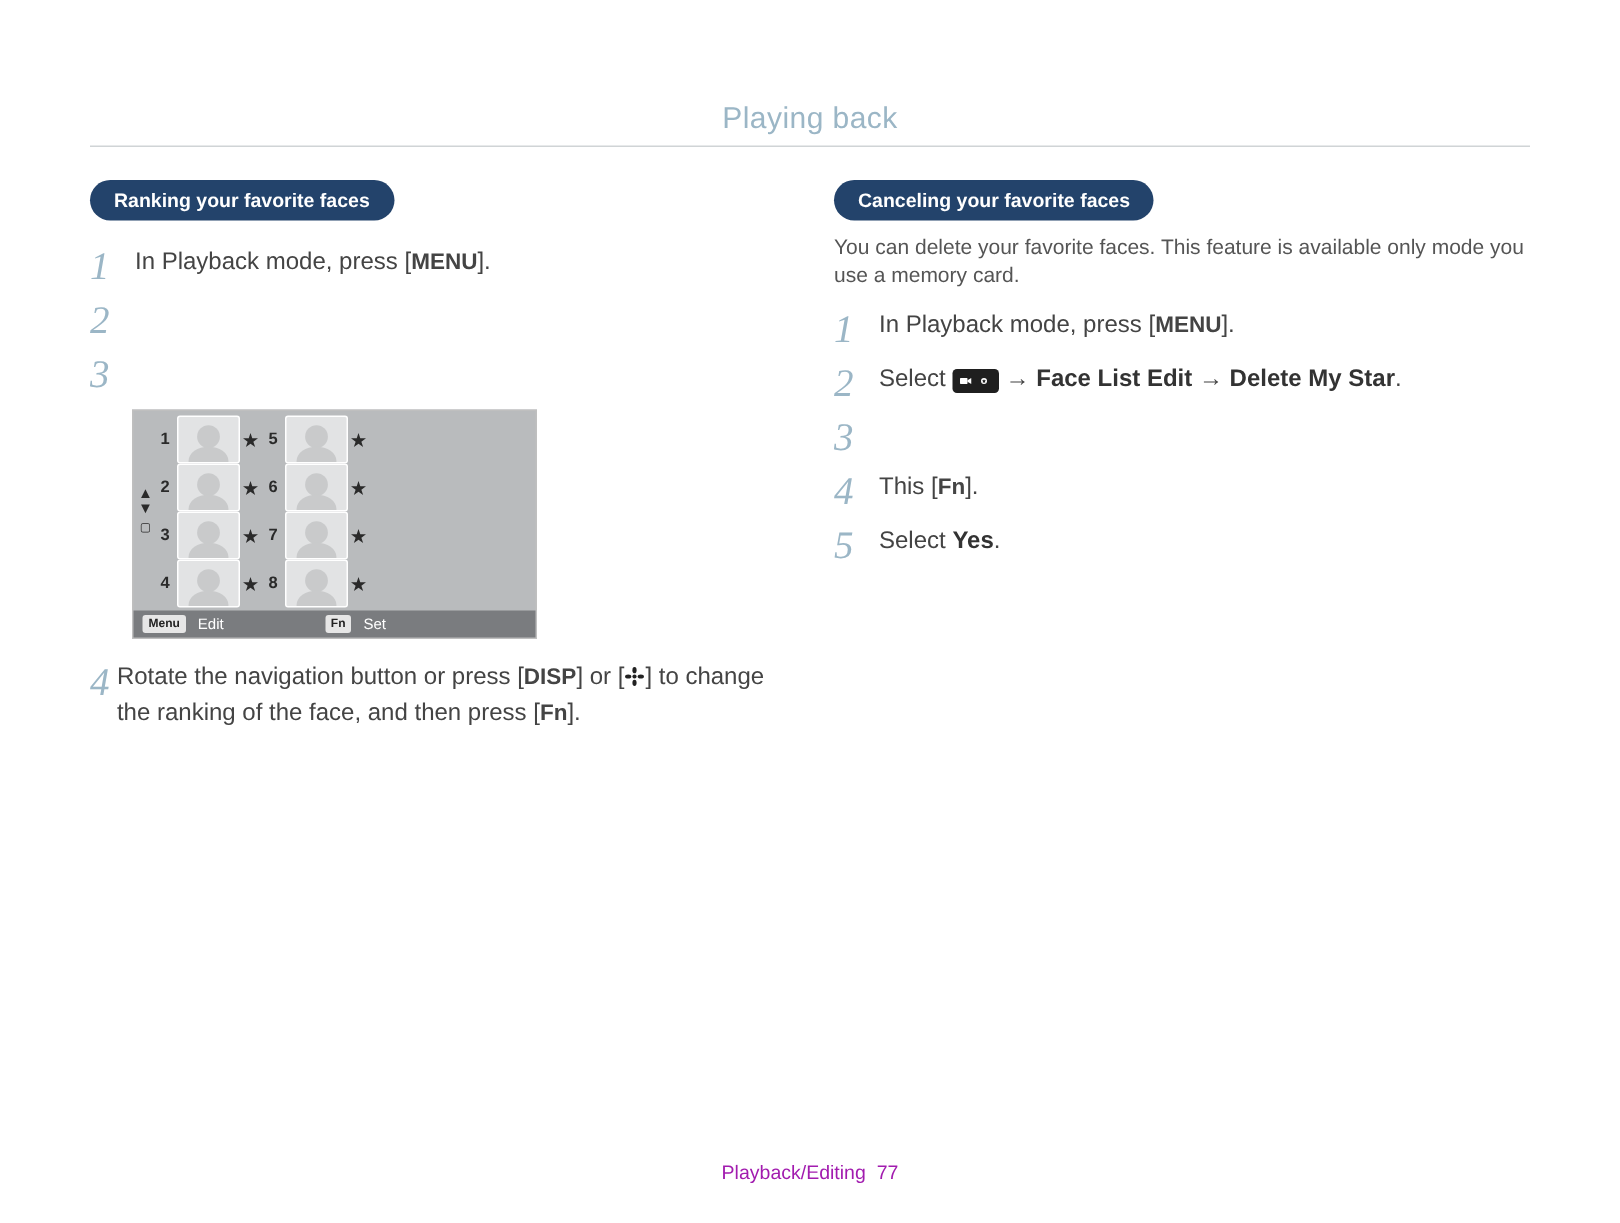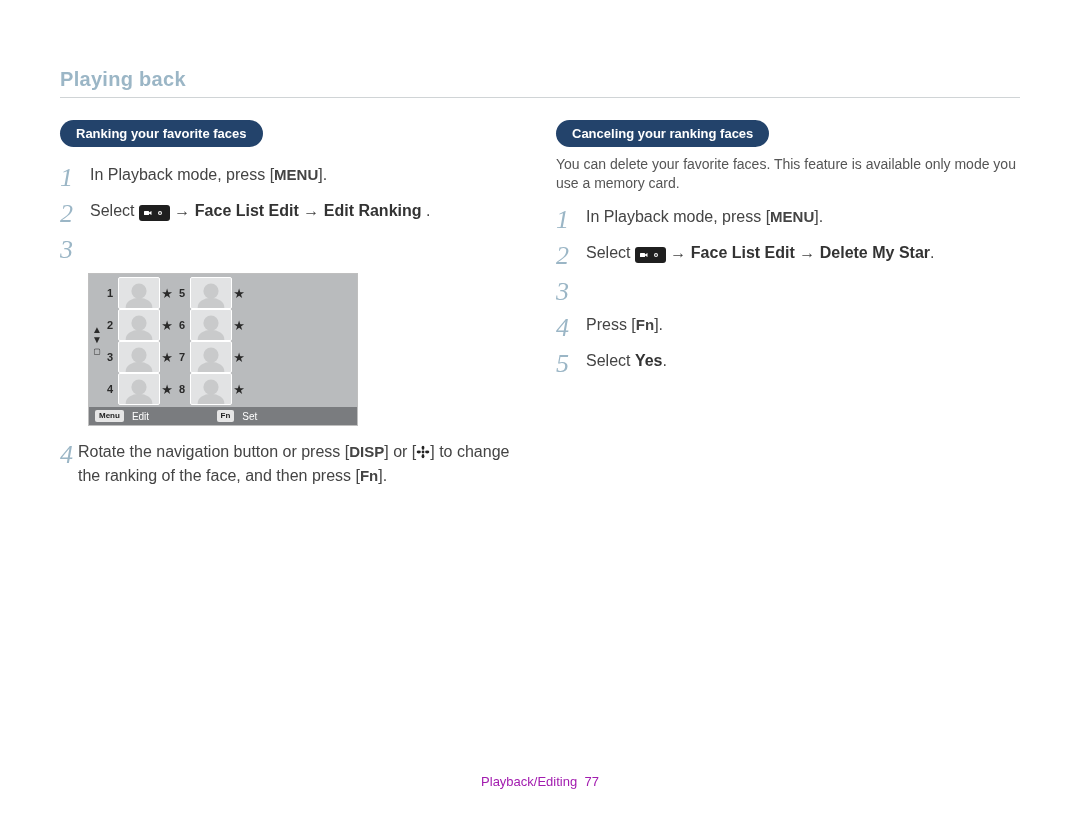--- a/index.html
+++ b/index.html
@@ -9,23 +9,24 @@
     color:#3a3a3a;
     background:#fff;
     position:relative;
   }
   .page{
     padding:68px 60px 0 60px;
   }
   .section-title{
     font-size:20px;
     color:#9bb6c6;
-    font-weight:700;
+    font-weight:400;
     letter-spacing:0.3px;
     margin-bottom:6px;
+    text-align:center;
   }
   .hr{
     border:none;
     border-top:1px solid #d0d4d6;
     margin:0 0 22px 0;
   }
   .columns{
     display:flex;
     gap:32px;
   }
@@ -154,31 +155,20 @@
 
       <div class="step">
         <span class="num">1</span>
         <span class="txt">
           <span>In Playback mode, press [</span><span class="token token-key">MENU</span><span>].</span>
         </span>
       </div>
 
       <div class="step">
         <span class="num">2</span>
-        <span class="txt">
-          <span>Select </span><span class="cog-badge">
-              <svg viewBox="0 0 20 20" fill="#fff">
-                <rect x="2" y="6" width="10" height="8" rx="1"></rect>
-                <path d="M12 9l5-3v8l-5-3z"></path>
-              </svg>
-              <svg viewBox="0 0 20 20" fill="#fff">
-                <path d="M10 6a4 4 0 100 8 4 4 0 000-8zm0 1.5l.8 1.6 1.8.3-1.3 1.3.3 1.8L10 11.7l-1.6.8.3-1.8L7.4 9.4l1.8-.3z"></path>
-              </svg>
-            </span><span> → </span><b>Face List Edit</b><span> → </span><b>Edit Ranking</b><span> .</span>
-        </span>
       </div>
 
       <div class="step">
         <span class="num">3</span>
       </div>
 
       
       <div class="figure">
         <div class="face-grid">
 
@@ -275,21 +265,21 @@
                   <ellipse cx="10" cy="16" rx="2" ry="3"></ellipse>
                   <ellipse cx="4" cy="10" rx="3" ry="2"></ellipse>
                   <ellipse cx="16" cy="10" rx="3" ry="2"></ellipse>
                 </g>
               </svg></span><span>] to change the ranking of the face, and then press [</span><span class="token token-key">Fn</span><span>].</span>
         </span>
       </div>
     </div>
 
     <div class="col">
-      <div class="pill">Canceling your ranking faces</div>
+      <div class="pill">Canceling your favorite faces</div>
       <p class="intro">You can delete your favorite faces. This feature is available only mode you use a memory card.</p>
 
       <div class="step">
         <span class="num">1</span>
         <span class="txt">
           <span>In Playback mode, press [</span><span class="token token-key">MENU</span><span>].</span>
         </span>
       </div>
 
       <div class="step">
@@ -307,21 +297,21 @@
         </span>
       </div>
 
       <div class="step">
         <span class="num">3</span>
       </div>
 
       <div class="step">
         <span class="num">4</span>
         <span class="txt">
-          <span>Press [</span><span class="token token-key">Fn</span><span>].</span>
+          <span>This [</span><span class="token token-key">Fn</span><span>].</span>
         </span>
       </div>
 
       <div class="step">
         <span class="num">5</span>
         <span class="txt">
           <span>Select </span><b>Yes</b><span>.</span>
         </span>
       </div>
     </div>

